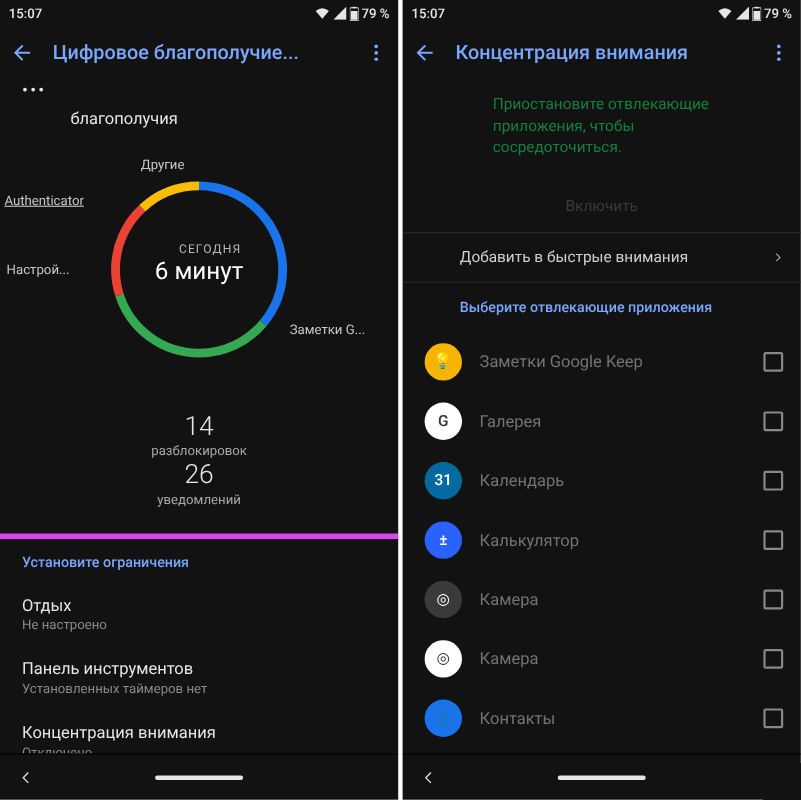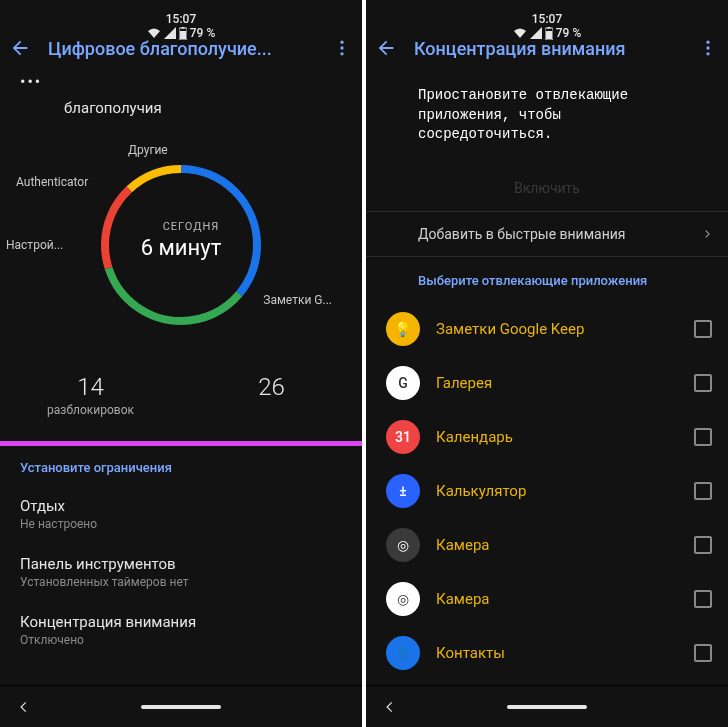--- a/index.html
+++ b/index.html
@@ -18,24 +18,23 @@
   color: #e6e6e6;
   display: flex;
   flex-direction: column;
   overflow: hidden;
   position: relative;
 }
 .statusbar {
   height: 24px;
   display: flex;
   align-items: center;
-  padding: 12px 8px;
+  padding: 0 8px;
   font-size: 12px;
   font-weight: 500;
-  flex-direction: column;
 }
 .statusbar .left { flex: 1; }
 .statusbar .right { display: flex; align-items: center; gap: 3px; }
 .icn { display: inline-flex; align-items: center; justify-content: center; }
 .titlebar {
   height: 48px;
   display: flex;
   align-items: center;
   padding: 0 8px;
   gap: 16px;
@@ -55,48 +54,48 @@
 .subtitle { padding: 4px 64px 8px; font-size: 15px; color: #e6e6e6; }
 .dots { padding: 0 20px 4px; color: #e6e6e6; font-size: 16px; letter-spacing: 2px; }
 .chartwrap { position: relative; height: 230px; }
 .ring-center {
   position: absolute; left: 0; right: 0; top: 0; bottom: 0;
   display: flex; flex-direction: column; align-items: center; justify-content: center;
 }
 .ring-today { font-size: 11px; letter-spacing: 1px; color: #b8b8b8; margin-left: 20px; }
 .ring-val { font-size: 22px; color: #fff; font-weight: 400; margin-top: 2px; }
 .lbl { position: absolute; font-size: 12px; color: #c8c8c8; }
-.stats { display: flex; padding: 18px 0 24px; }
+.stats { display: flex; padding: 18px 0 24px; flex-direction: column; }
 .stat { flex: 1; text-align: center; }
 .stat .num { font-size: 24px; color: #e6e6e6; font-weight: 300; }
 .stat .cap { font-size: 12px; color: #a8a8a8; margin-top: 2px; }
 .section-head { padding: 14px 20px 10px; color: #7aa7ff; font-size: 13px; font-weight: 500; border-top: 5px solid #d946ef; }
 .row {
   padding: 12px 20px;
 }
 .row .t { font-size: 15px; color: #e6e6e6; }
 .row .s { font-size: 12px; color: #8a8a8a; margin-top: 2px; }
-.desc { padding: 14px 52px 20px; font-size: 14px; color: #ffffff; line-height: 1.4; font-family: Liberation Mono, monospace; }
+.desc { padding: 14px 82px 20px; font-size: 14px; color: #15803d; line-height: 1.4; }
 .btn-slot { height: 46px; display:flex; align-items:center; justify-content:center; }
 .btn-disabled { color: #3a3a3a; font-size: 14px; }
 .quickrow {
   display: flex; align-items: center; padding: 14px 16px 14px 52px;
   border-top: 1px solid #2a2a2a; border-bottom: 1px solid #2a2a2a;
 }
 .quickrow .t { flex: 1; font-size: 14px; color: #d0d0d0; }
 .chev { color: #a8a8a8; }
 .sec2 { padding: 16px 52px 12px; color: #7aa7ff; font-size: 13px; font-weight: 500; line-height: 1.3; }
 .applist { }
 .app {
   display: flex; align-items: center; padding: 10px 16px 10px 20px; gap: 16px;
 }
 .app .aicon {
   width: 34px; height: 34px; border-radius: 50%; display:flex; align-items:center; justify-content:center; font-size: 14px; font-weight: 500;
 }
-.app .aname { flex: 1; font-size: 15px; color: #eab308; }
+.app .aname { flex: 1; font-size: 15px; color: #737373; }
 .chk {
   width: 18px; height: 18px; border: 2px solid #888; border-radius: 2px;
 }
 .navbar {
   height: 42px; display: flex; align-items: center; justify-content: center; gap: 110px;
   border-top: 1px solid #000;
 }
 .nav-back { color: #e6e6e6; }
 .nav-home {
   width: 80px; height: 4px; background: #e6e6e6; border-radius: 2px;
@@ -158,32 +157,33 @@
           <circle r="76" fill="none" stroke="#34a853" stroke-width="8" stroke-dasharray="162 316" stroke-dashoffset="-172" transform="rotate(-90)"></circle>
           <circle r="76" fill="none" stroke="#ea4335" stroke-width="8" stroke-dasharray="86 392" stroke-dashoffset="-334" transform="rotate(-90)"></circle>
           <circle r="76" fill="none" stroke="#fbbc04" stroke-width="8" stroke-dasharray="58 420" stroke-dashoffset="-420" transform="rotate(-90)"></circle>
         </g>
       </svg>
       <div class="ring-center">
         <div class="ring-today">СЕГОДНЯ</div>
         <div class="ring-val">6 минут</div>
       </div>
       <div class="lbl" style="top:18px; left:128px;">Другие</div>
-      <div class="lbl" style="top:50px; left:16px;">Authenticator</div>
+      <div class="lbl" style="top:50px; left:4px;text-decoration:underline;">Authenticator</div>
       <div class="lbl" style="top:113px; left:6px;">Настрой...</div>
       <div class="lbl" style="top:168px; right:30px;">Заметки G...</div>
     </div>
 
     <div class="stats">
       <div class="stat">
         <div class="num">14</div>
         <div class="cap">разблокировок</div>
       </div>
       <div class="stat">
         <div class="num">26</div>
+        <div class="cap">уведомлений</div>
       </div>
     </div>
 
     <div class="section-head">Установите ограничения</div>
 
     <div class="row">
       <div class="t">Отдых</div>
       <div class="s">Не настроено</div>
     </div>
     <div class="row">
@@ -270,21 +270,21 @@
           <div class="aicon" style="background: rgb(245, 180, 0); color: rgb(255, 255, 255);">💡</div>
           <div class="aname">Заметки Google Keep</div>
           <div class="chk"></div>
         </div>
         <div class="app">
           <div class="aicon" style="background: rgb(255, 255, 255); color: rgb(51, 51, 51);">G</div>
           <div class="aname">Галерея</div>
           <div class="chk"></div>
         </div>
         <div class="app">
-          <div class="aicon" style="background: #ef4444; color: rgb(255, 255, 255);">31</div>
+          <div class="aicon" style="background: #0369a1; color: rgb(255, 255, 255);">31</div>
           <div class="aname">Календарь</div>
           <div class="chk"></div>
         </div>
         <div class="app">
           <div class="aicon" style="background: rgb(41, 98, 255); color: rgb(255, 255, 255);">±</div>
           <div class="aname">Калькулятор</div>
           <div class="chk"></div>
         </div>
         <div class="app">
           <div class="aicon" style="background: rgb(58, 58, 58); color: rgb(255, 255, 255);">◎</div>

